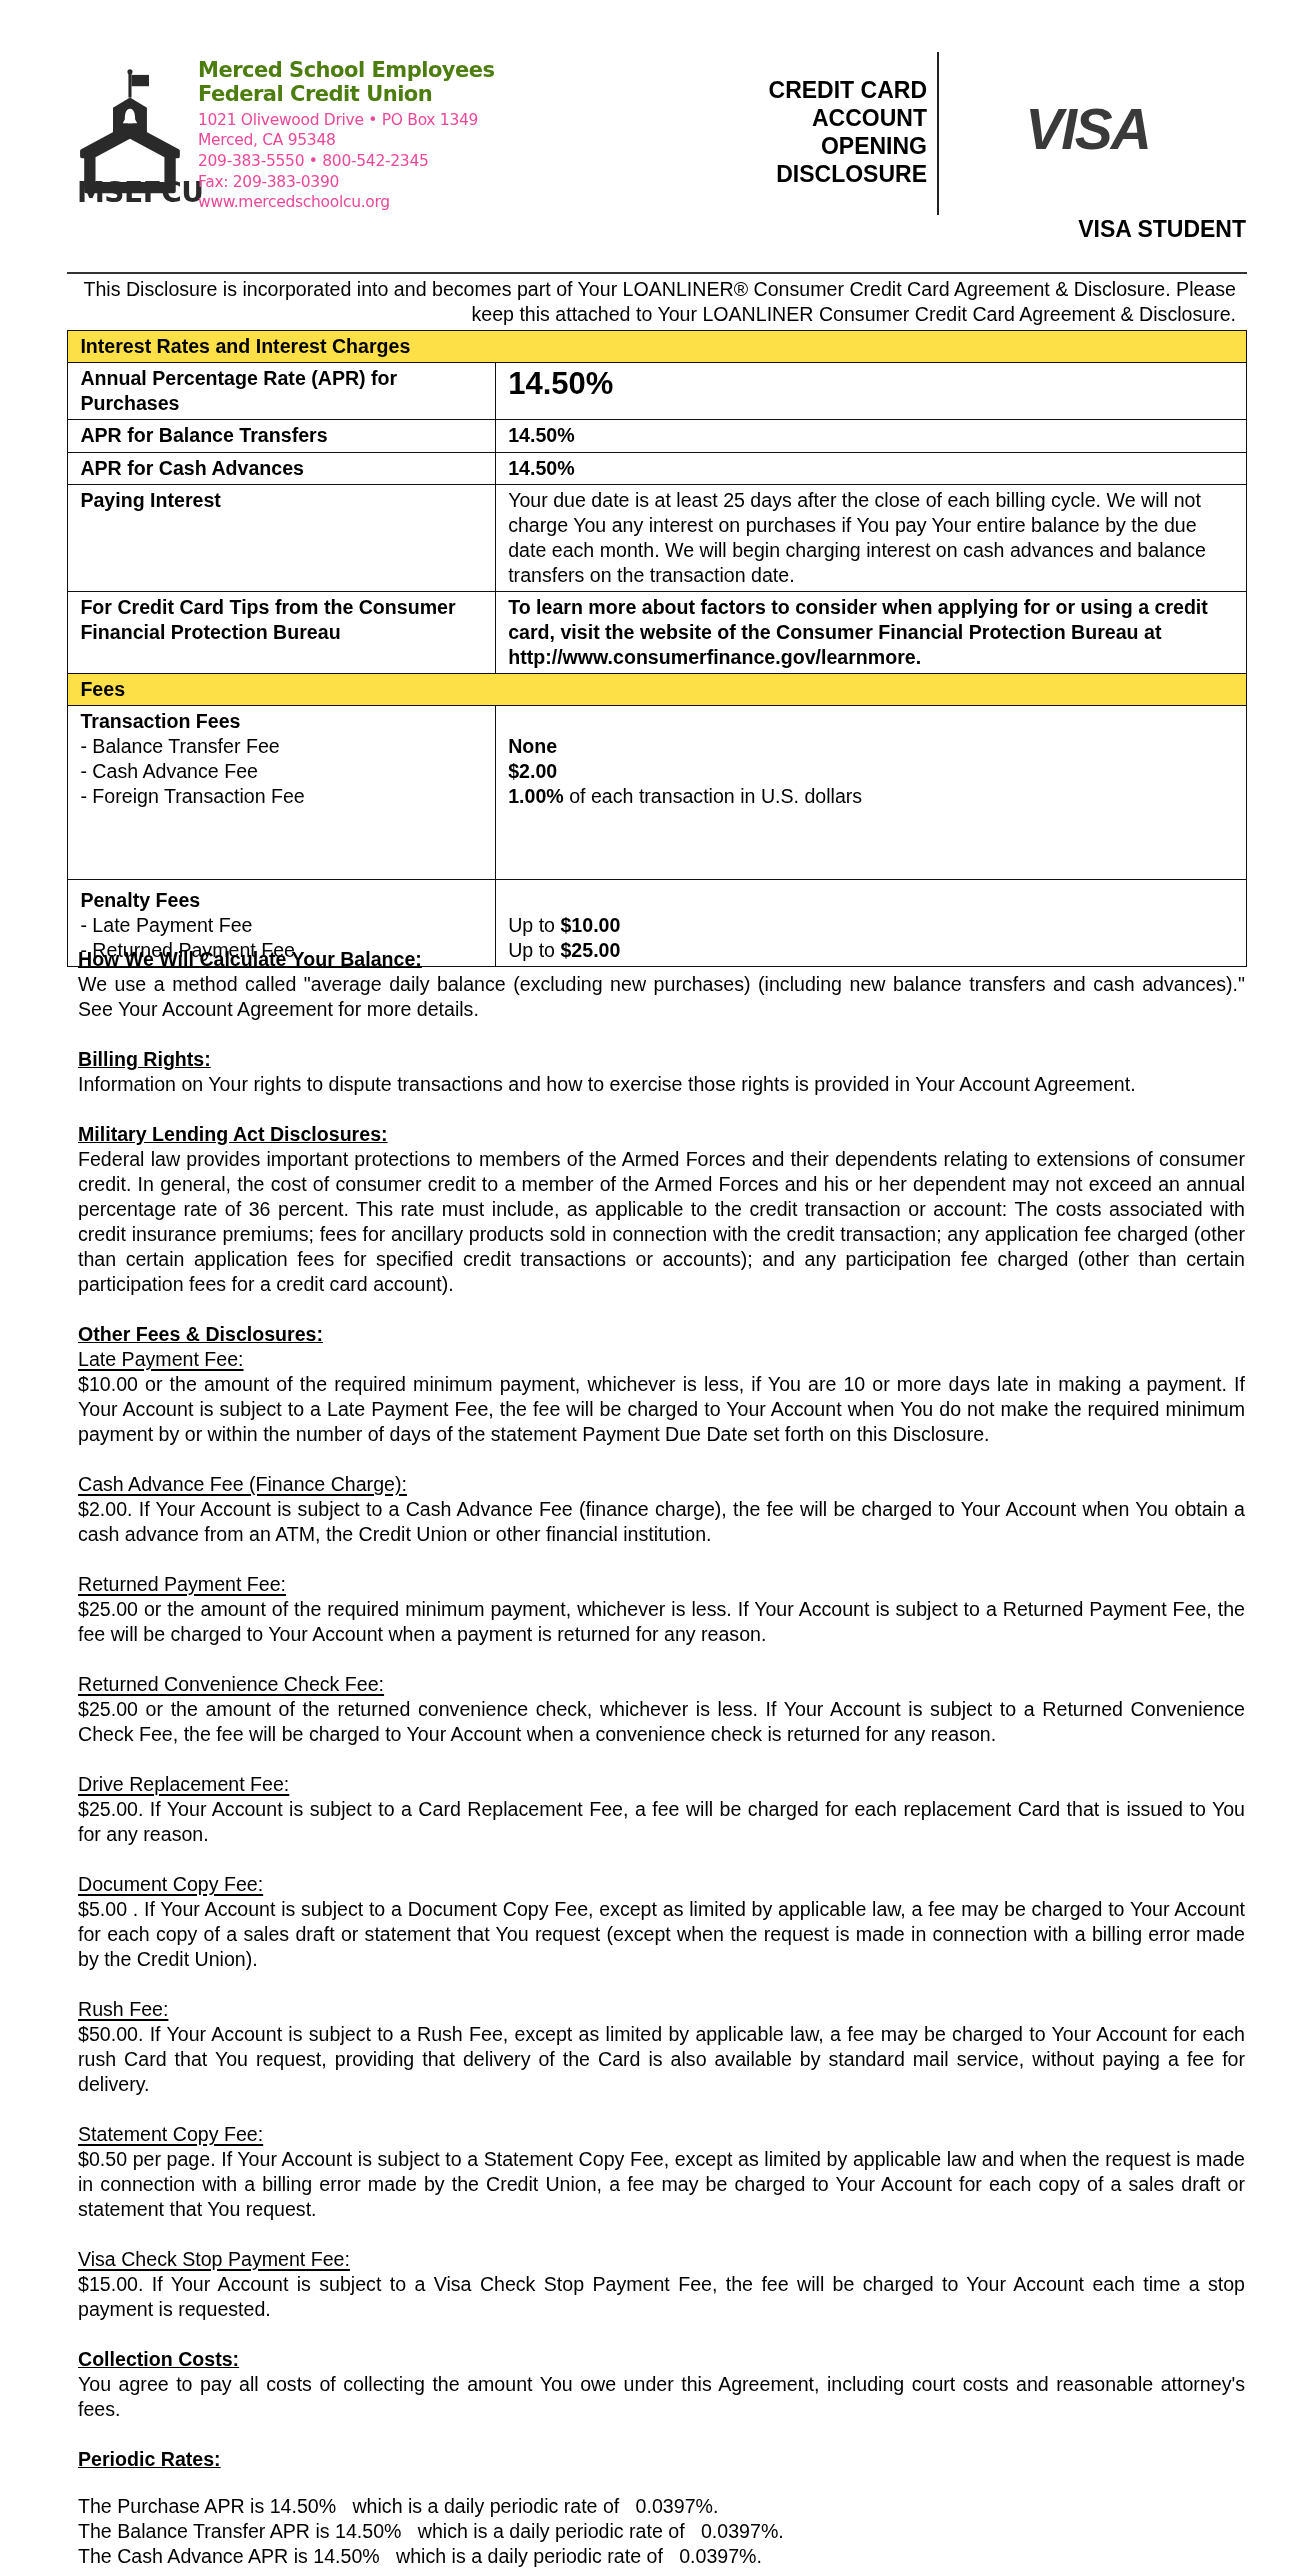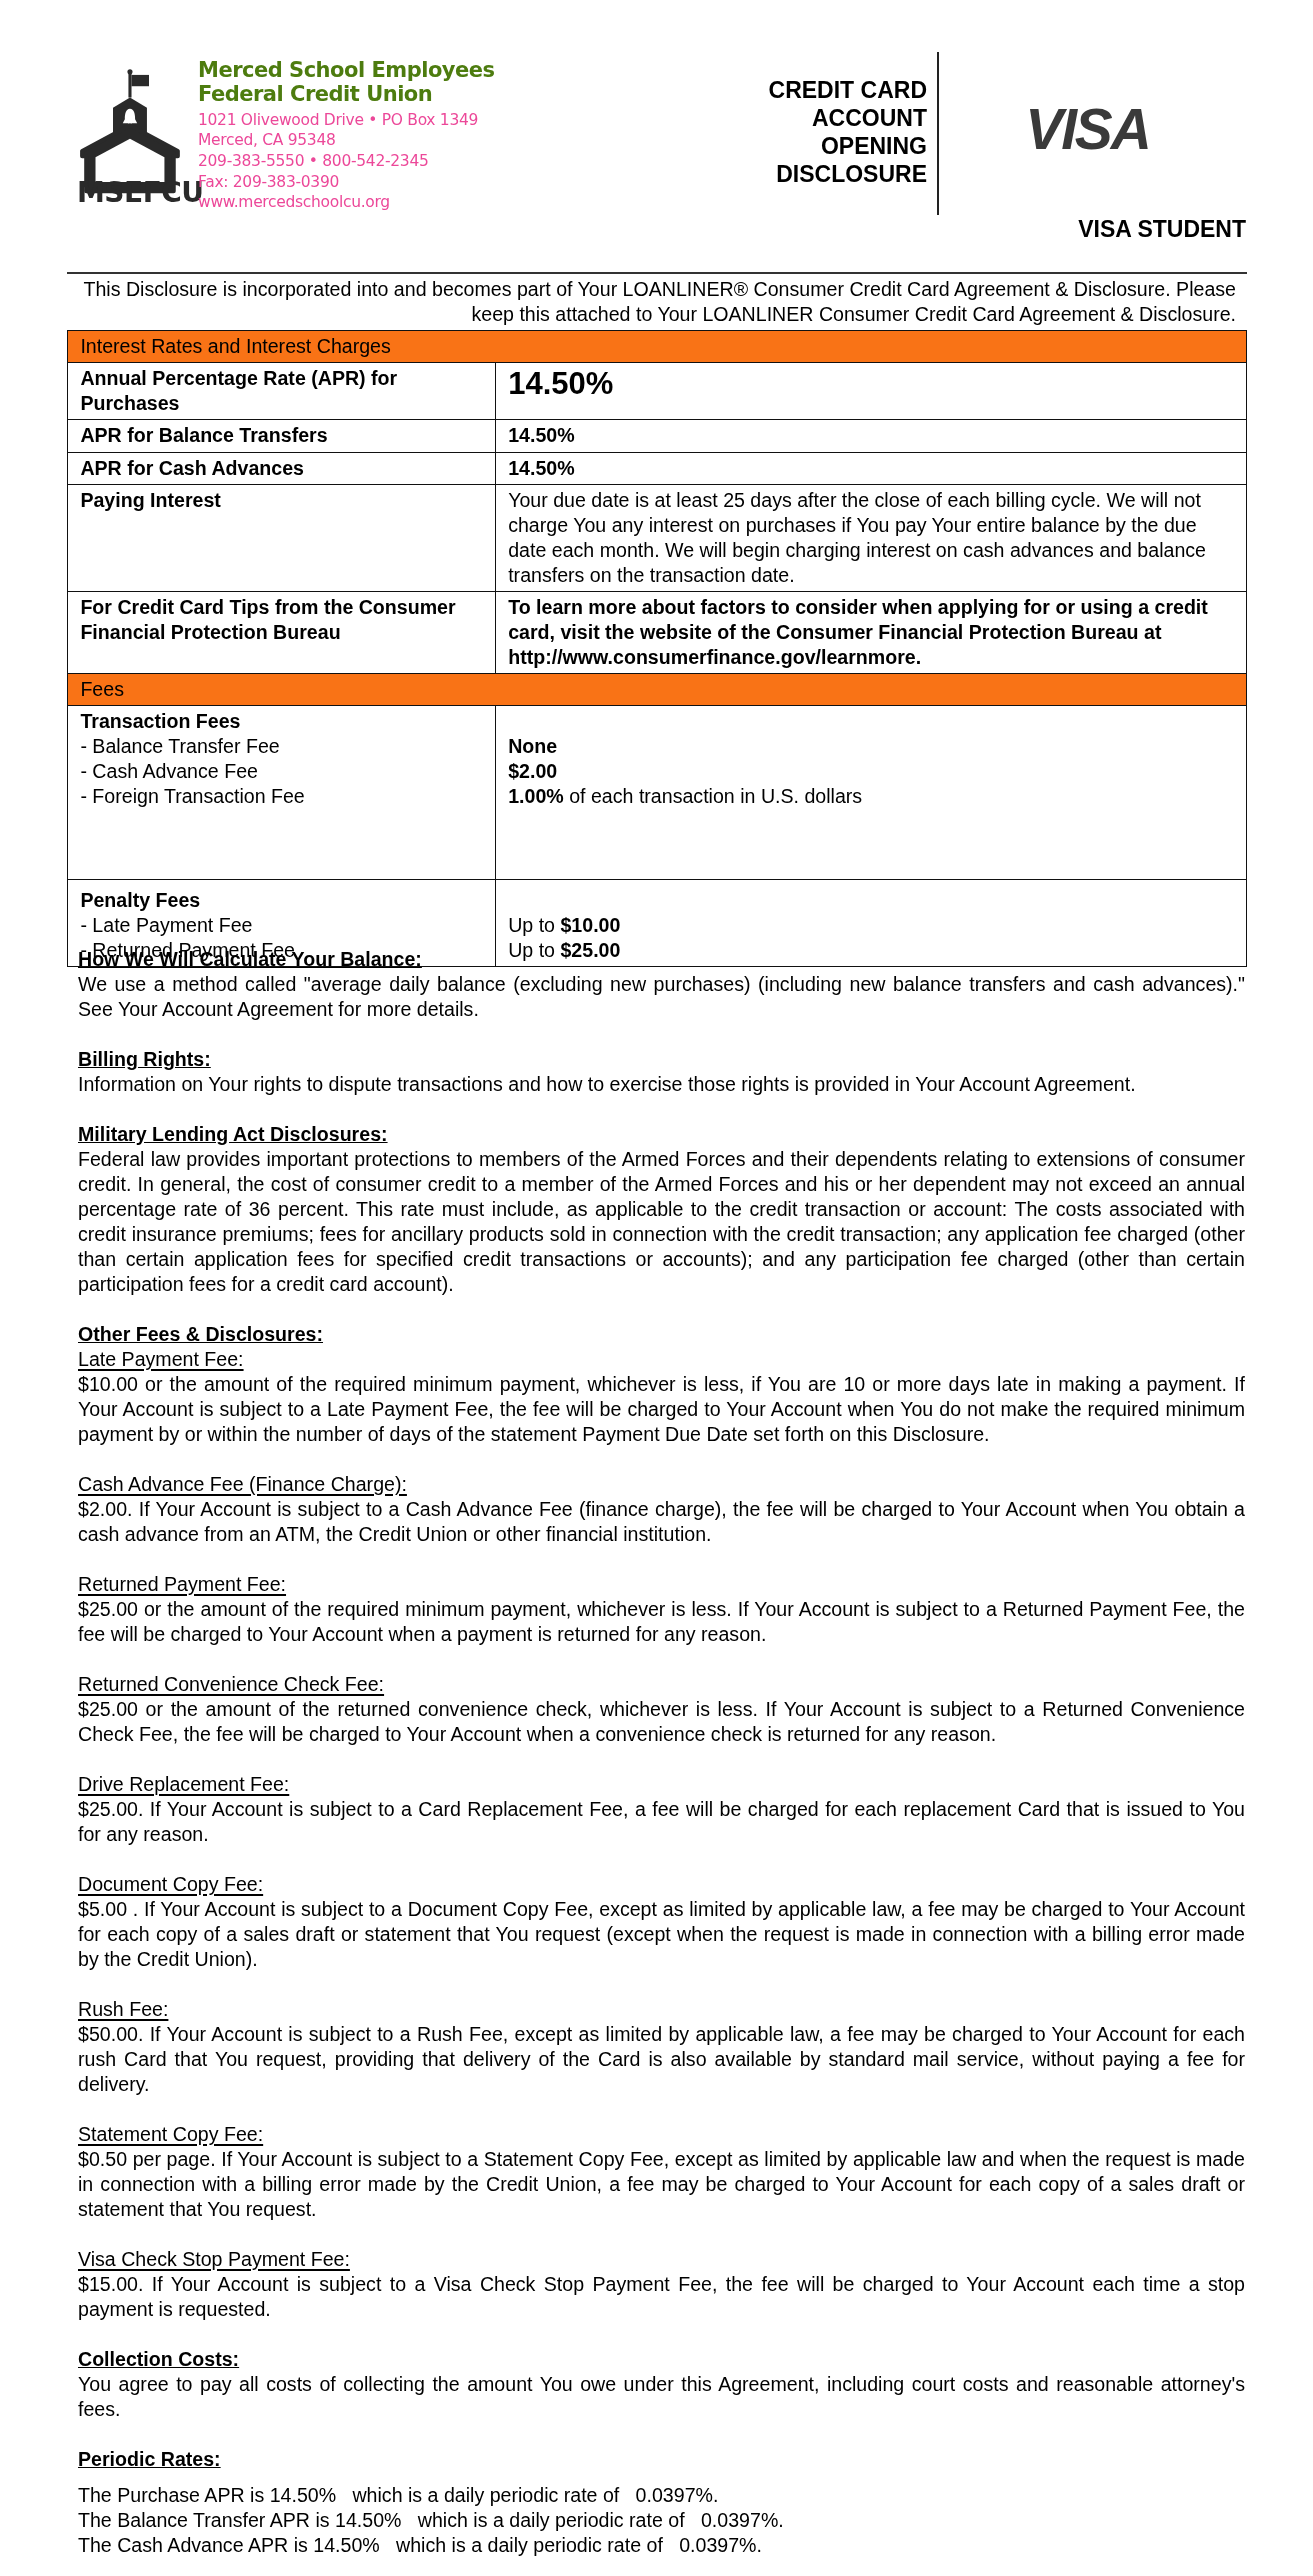--- a/index.html
+++ b/index.html
@@ -25,21 +25,21 @@
   .product { left: 1030px; width: 216px; text-align: right; top: 216px; font-weight: bold; font-size: 23px; }
 
   .top-rule { left: 67px; top: 272px; width: 1180px; height: 1.5px; background: #333; }
   .intro { left: 77px; width: 1159px; top: 277px; text-align: right; font-size: 19.6px; line-height: 25px; }
 
   
   table.box { position: absolute; left: 67px; top: 330px; width: 1180px; border-collapse: collapse;
               font-size: 19.6px; line-height: 25px; }
   table.box td { border: 1.5px solid #111; vertical-align: top; padding: 3.1px 12.4px 3.1px 12.4px; }
   table.box td.lbl { width: 402px; font-weight: bold; }
-  table.box tr.sec td { background: #f97316; font-weight: normal; padding: 3.1px 12.4px; }
+  table.box tr.sec td { background: #fde047; font-weight: bold; padding: 3.1px 12.4px; }
   .big-apr { font-size: 31px; font-weight: bold; line-height: 33px; display: block; padding-top: 1px; }
   .b { font-weight: bold; }
   .sub { font-weight: normal; }
 
   
   .body { left: 78px; width: 1167px; font-size: 19.6px; line-height: 25px; }
   .body p { margin: 0; text-align: justify; }
   .h { font-weight: bold; margin: 0; text-decoration: underline; }
   .u { text-decoration: underline; text-decoration-thickness: 1.5px; text-underline-offset: 2.6px; margin: 0; }
   .block { margin-bottom: 25px; }
@@ -198,19 +198,19 @@
   </div>
   <div class="block">
     <p class="u">Visa Check Stop Payment Fee:</p>
     <p>$15.00. If Your Account is subject to a Visa Check Stop Payment Fee, the fee will be charged to Your Account each time a stop payment is requested.</p>
   </div>
   <div class="block">
     <p class="h">Collection Costs:</p>
     <p>You agree to pay all costs of collecting the amount You owe under this Agreement, including court costs and reasonable attorney's fees.</p>
   </div>
   <div class="rates">
-    <p class="h" style="margin-bottom:11px">Periodic Rates:</p>
+    <p class="h" style="margin-bottom:22px">Periodic Rates:</p>
     <p>The Purchase APR is 14.50%   which is a daily periodic rate of   0.0397%.</p>
     <p>The Balance Transfer APR is 14.50%   which is a daily periodic rate of   0.0397%.</p>
     <p>The Cash Advance APR is 14.50%   which is a daily periodic rate of   0.0397%.</p>
   </div>
 </div>
 
 
 </body></html>

